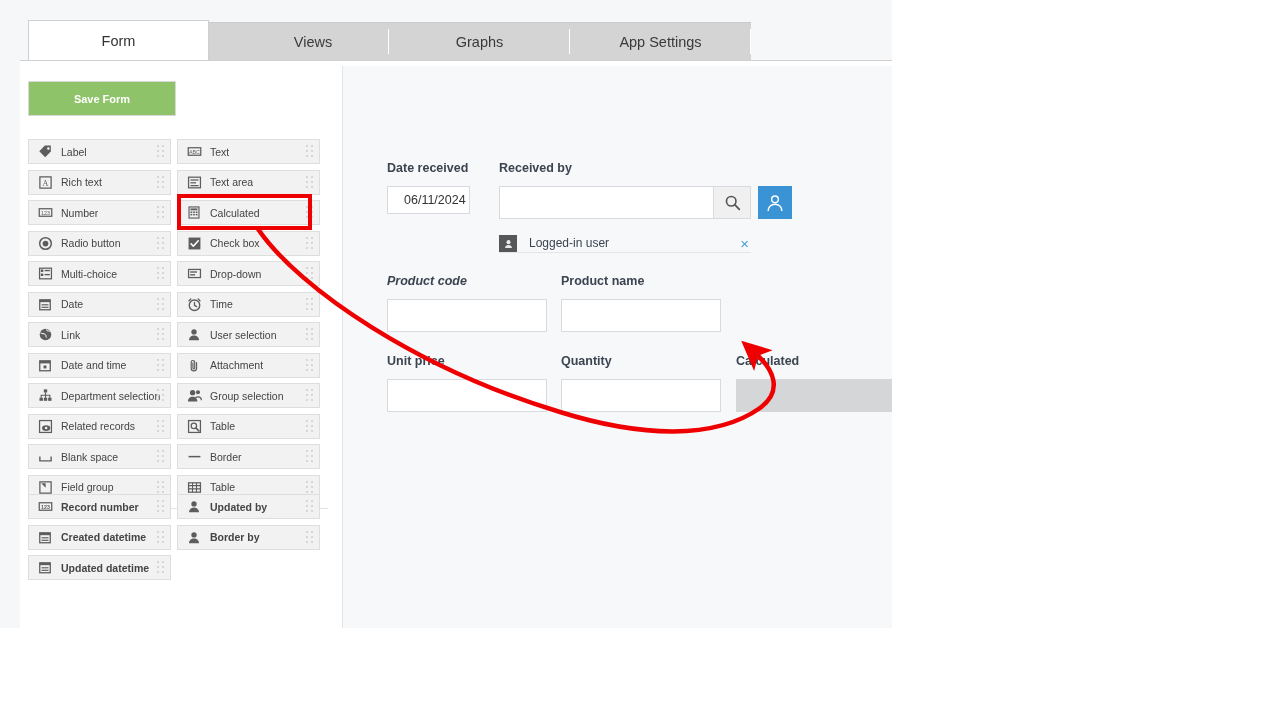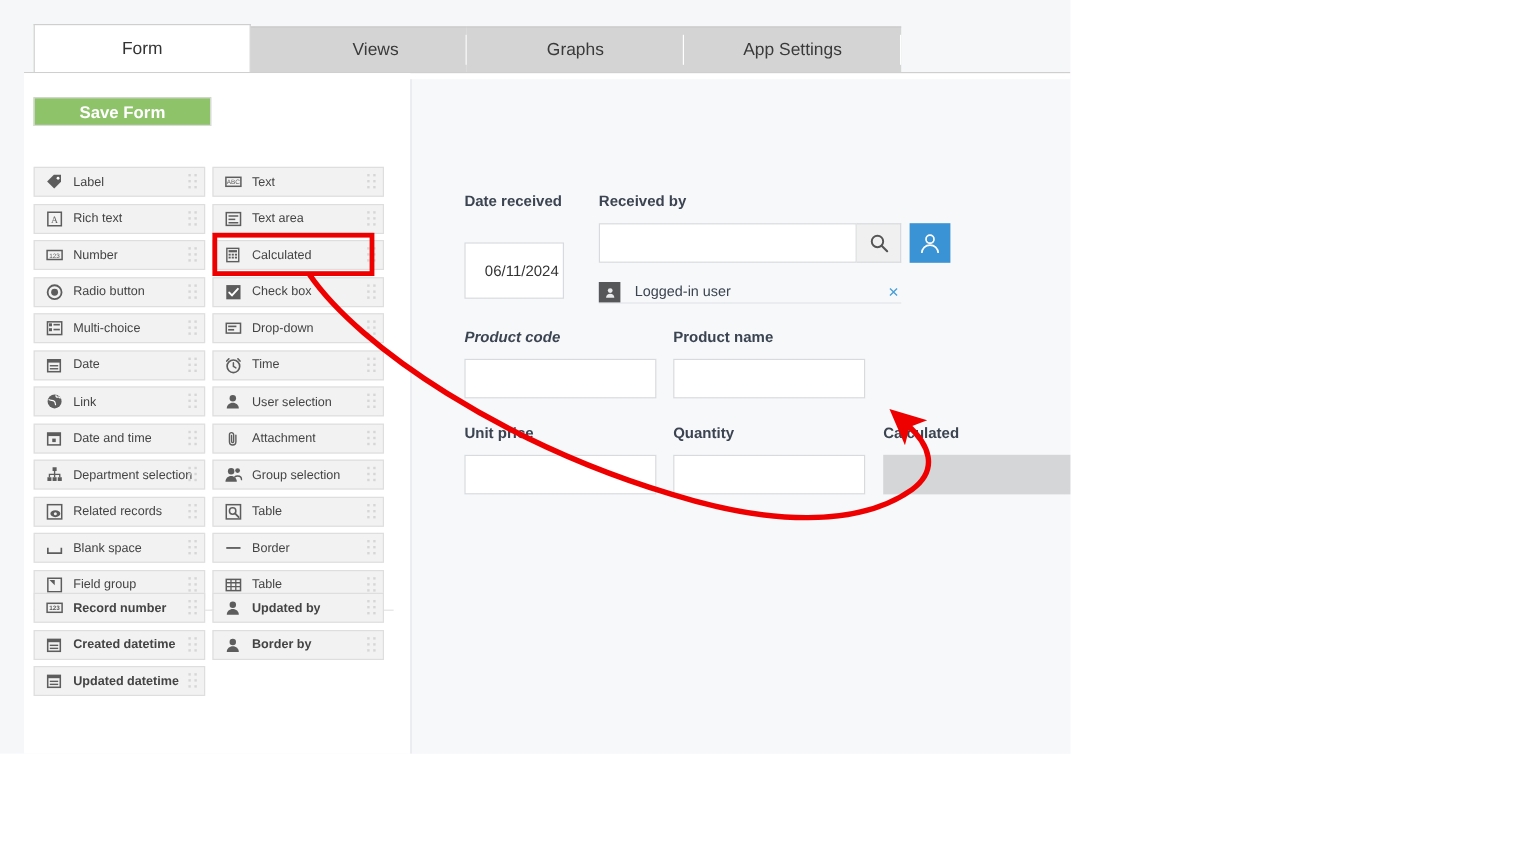--- a/index.html
+++ b/index.html
@@ -59,25 +59,25 @@
   #rightpane {
     position: absolute; left: 322px; top: 5px;
     width: 550px; height: 563px;
     background: #f7f8fa;
     border-left: 1px solid #e2e4e8;
   }
 
   
   #saveform {
     position: absolute; left: 8px; top: 20px;
-    width: 148px; height: 24px;
+    width: 148px; height: 35px;
     background: #8ec36a;
     border: 1px solid #d9d9d9;
     color: #ffffff;
-    font-size: 14px; font-weight: bold;
+    font-size: 11px; font-weight: bold;
     display: flex; align-items: center; justify-content: center;
     cursor: pointer; user-select: none;
   }
 
   
   .palette {
     position: absolute; left: 8px;
     width: 300px;
   }
   #palette-main { top: 78px; }
@@ -767,21 +767,21 @@
                 <i style="left:5px;top:10px"></i>
               </span>
             </div>
           </div>
         </div>
     </div>
 
     <div id="rightpane">
 
       <div class="fld-label" style="left:44px;top:95px;">Date received</div>
-      <div class="fld-input" style="left:44px;top:136px;width:83px;height:47px;">
+      <div class="fld-input" style="left:44px;top:120px;width:83px;height:28px;">
         <span class="val">06/11/2024</span>
       </div>
 
       <div class="fld-label" style="left:156px;top:95px;">Received by</div>
       <div id="recv-wrap" style="left:156px;top:120px;">
         <div id="recv-input"></div>
         <div id="recv-search">
           <svg width="17" height="17" viewBox="0 0 20 20" aria-hidden="true">
             <circle cx="8.5" cy="8.5" r="5.6" fill="none" stroke="#555" stroke-width="1.9"></circle>
             <line x1="12.6" y1="12.6" x2="18" y2="18" stroke="#555" stroke-width="2.1" stroke-linecap="round"></line>

